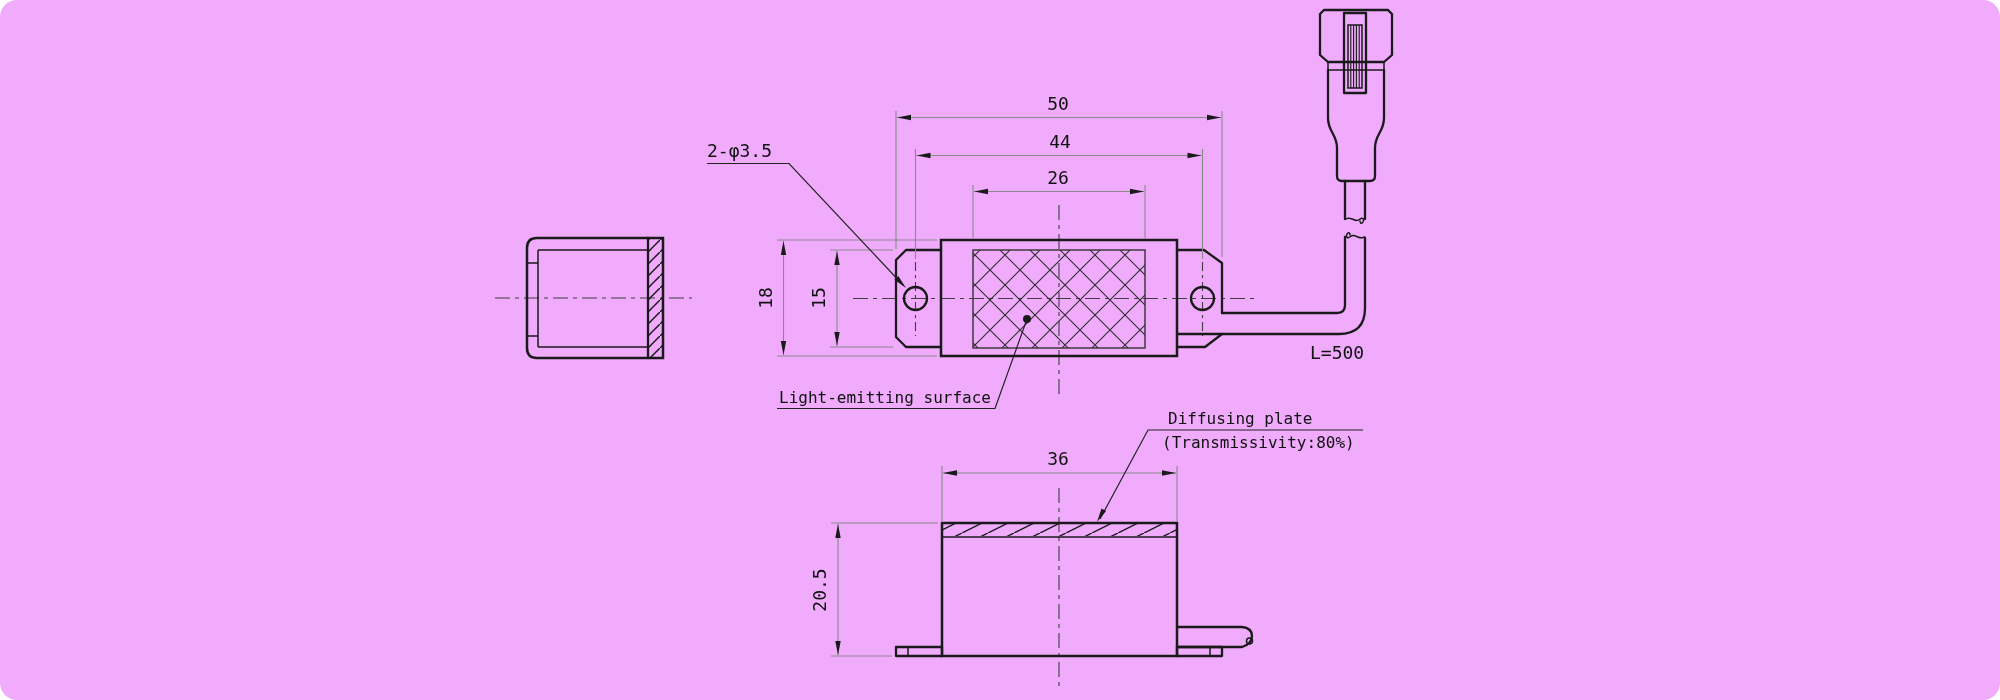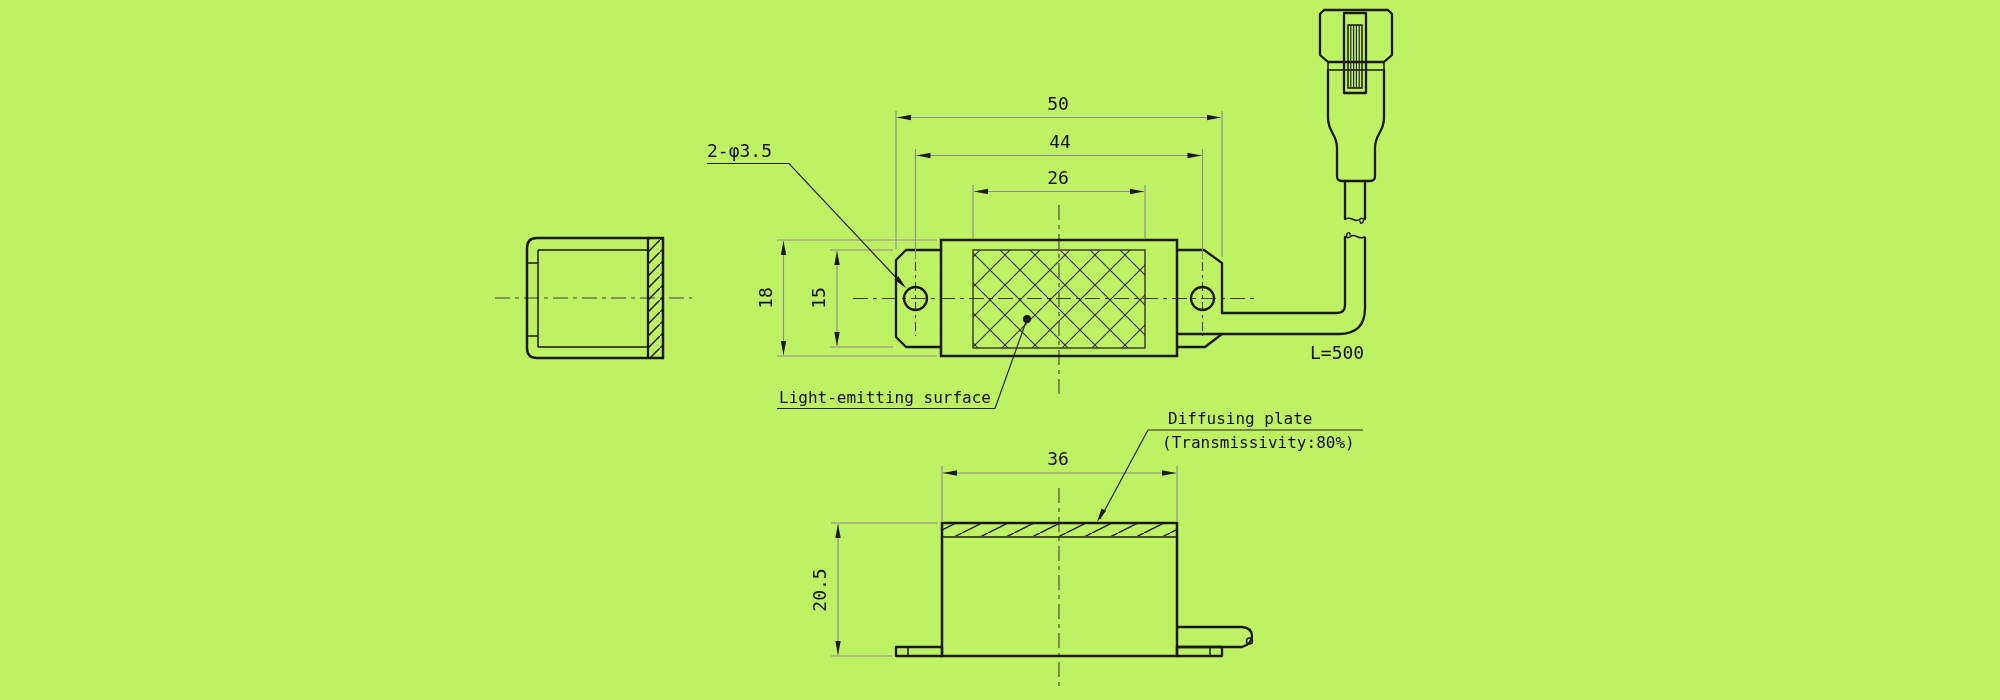--- a/index.html
+++ b/index.html
@@ -1,17 +1,17 @@
 <!DOCTYPE html>
 <html><head>
 <meta charset="utf-8">
 <style>
   html,body{margin:0;padding:0;background:#fff;}
-  .stage{position:relative;width:2000px;height:700px;background:#bef264;overflow:hidden;
-         font-family:"DejaVu Sans Mono","Liberation Mono",monospace;}
+  .stage{position:relative;width:2000px;height:700px;background:#f0abfc;overflow:hidden;
+         font-family:"DejaVu Sans Mono","Liberation Mono",monospace;border-radius:17px;}
   svg{position:absolute;left:0;top:0;}
   text{fill:#111;font-family:"DejaVu Sans Mono","Liberation Mono",monospace;}
   .dimtxt{font-size:18px;}
   .lbltxt{font-size:16px;}
   .obj{stroke:#1a1a1a;fill:none;stroke-width:2.3;stroke-linecap:round;stroke-linejoin:round;}
   .obj-thick{stroke:#1a1a1a;fill:none;stroke-width:2.5;}
   .obj-thin{stroke:#1a1a1a;fill:none;stroke-width:1.5;}
   .dim{stroke:#8a8a8a;fill:none;stroke-width:1.1;}
   .cl{stroke:#3f3f3f;fill:none;stroke-width:1.1;stroke-dasharray:15 5 4 5;}
   .clh{stroke:#3f3f3f;fill:none;stroke-width:1.1;stroke-dasharray:9 4 3 4;}

